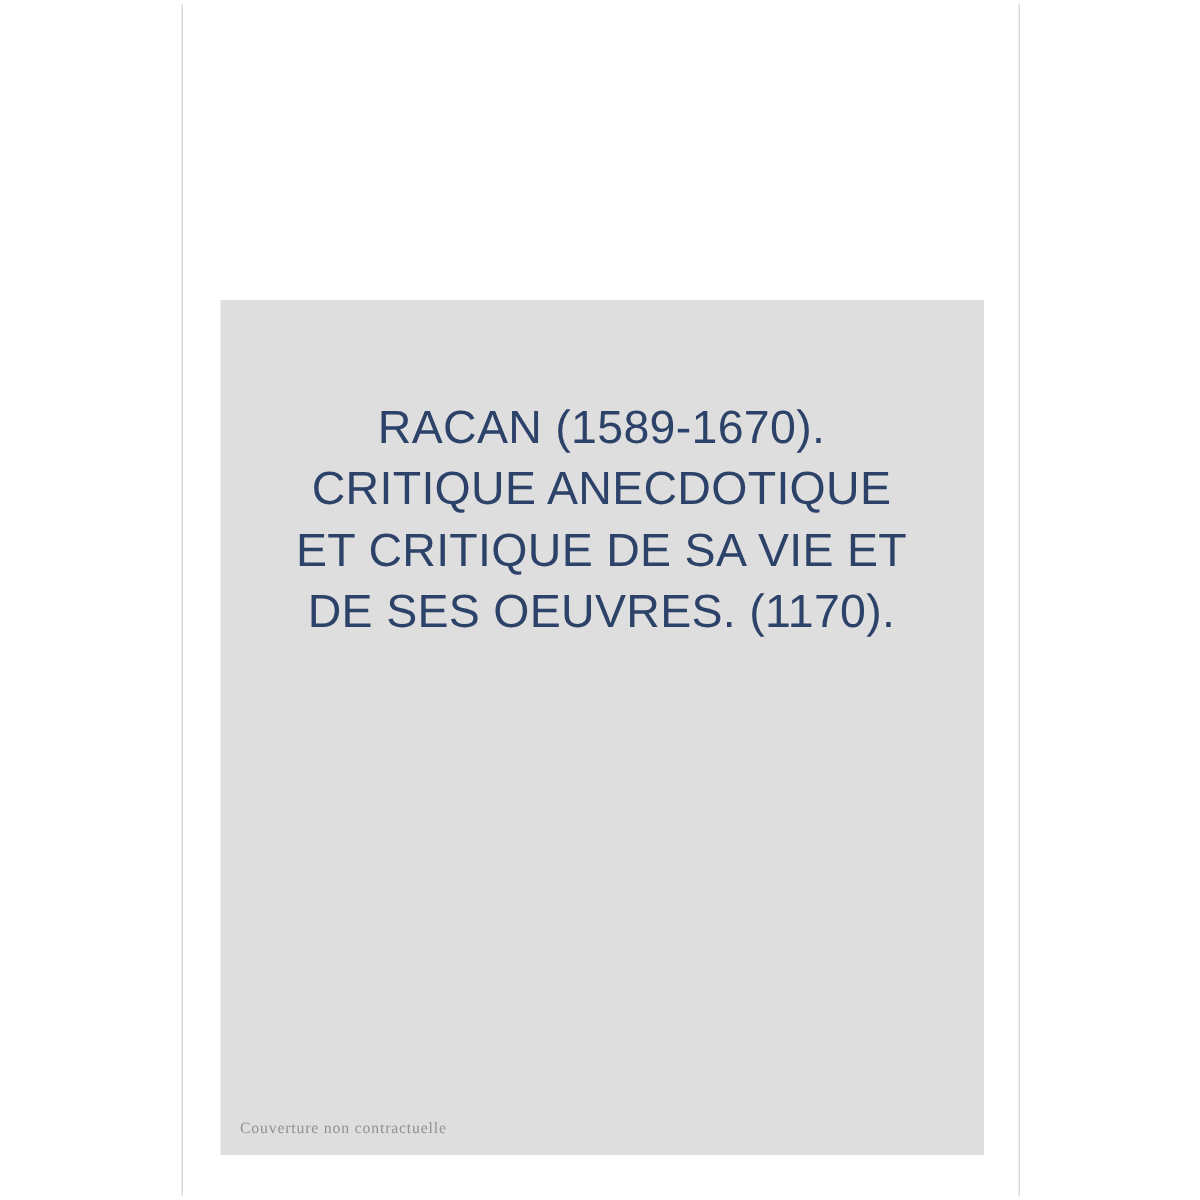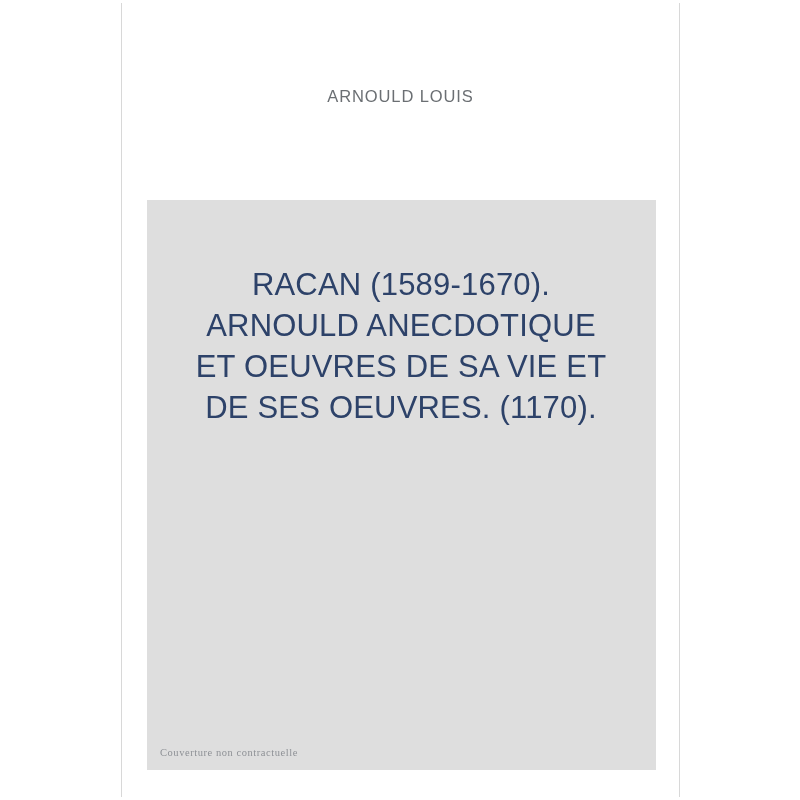--- a/index.html
+++ b/index.html
@@ -85,28 +85,27 @@
     color: #8e9196;
     font-family: Liberation Serif, serif;
   }
 </style>
 </head>
 <body>
 
 <div class="page">
   <div class="cover-sheet">
 
-    <div class="author-line">ARNOULD LOUIS</div>
 
     <div class="title-panel">
 
       <div class="title-block">
         <span class="tline">RACAN (1589-1670).</span>
-        <span class="tline">ARNOULD ANECDOTIQUE</span>
-        <span class="tline">ET OEUVRES DE SA VIE ET</span>
+        <span class="tline">CRITIQUE ANECDOTIQUE</span>
+        <span class="tline">ET CRITIQUE DE SA VIE ET</span>
         <span class="tline">DE SES OEUVRES. (1170).</span>
       </div>
 
       <div class="disclaimer">Couverture non contractuelle</div>
 
     </div>
   </div>
 </div>
 
 </body></html>

